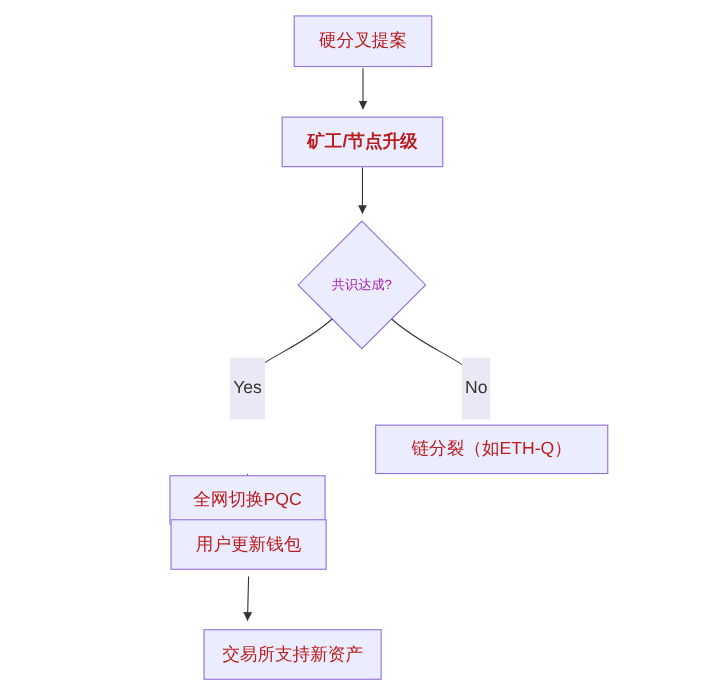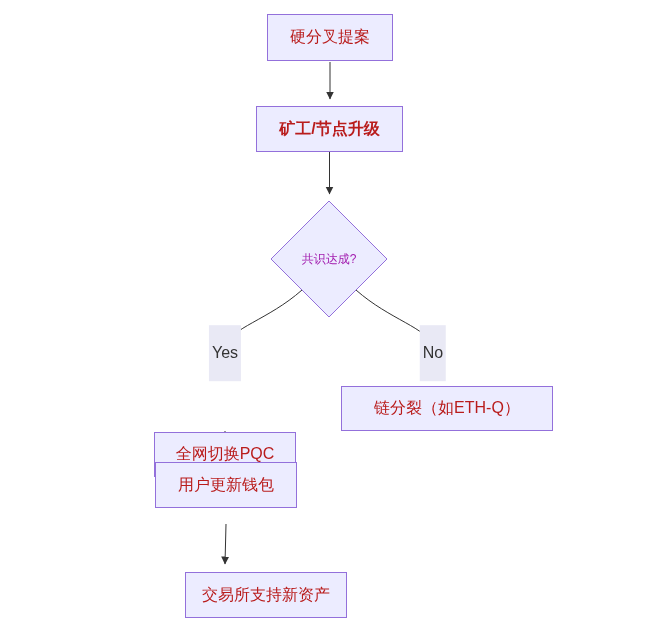--- a/index.html
+++ b/index.html
@@ -82,21 +82,21 @@
   <div class="node" style="left:267px; top:14px; width:126px; height:47px;">硬分叉提案</div>
 
   <div class="node" style="left:256px; top:106px; width:147px; height:46px;font-weight:bold;">矿工/节点升级</div>
 
   <div class="diamond-label" style="left:271px; top:201px; width:116px; height:116px;">共识达成?</div>
 
   <div class="node" style="left:154px; top:386px; width:142px; height:45px;margin-top:46px;">全网切换PQC</div>
 
   <div class="node" style="left:341px; top:386px; width:212px; height:45px;">链分裂（如ETH-Q）</div>
 
-  <div class="node" style="left:155px; top:462px; width:142px; height:46px;">用户更新钱包</div>
+  <div class="node" style="left:155px; top:472px; width:142px; height:46px;">用户更新钱包</div>
 
   <div class="node" style="left:140px; top:572px; width:162px; height:46px;margin-left:45px;">交易所支持新资产</div>
 
   <div class="edge-label" style="left:225px; top:353px;">Yes</div>
 
   <div class="edge-label" style="left:433px; top:353px;">No</div>
 
 </div>
 
 </body></html>

